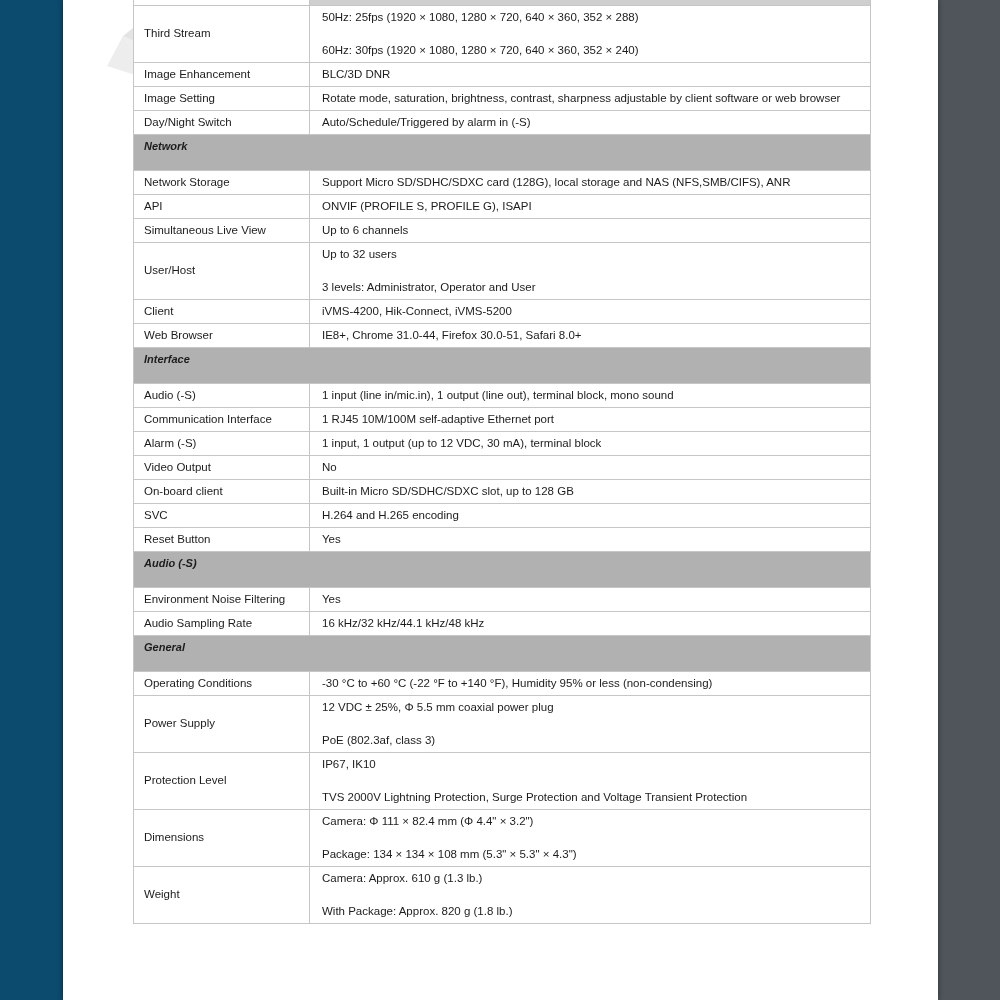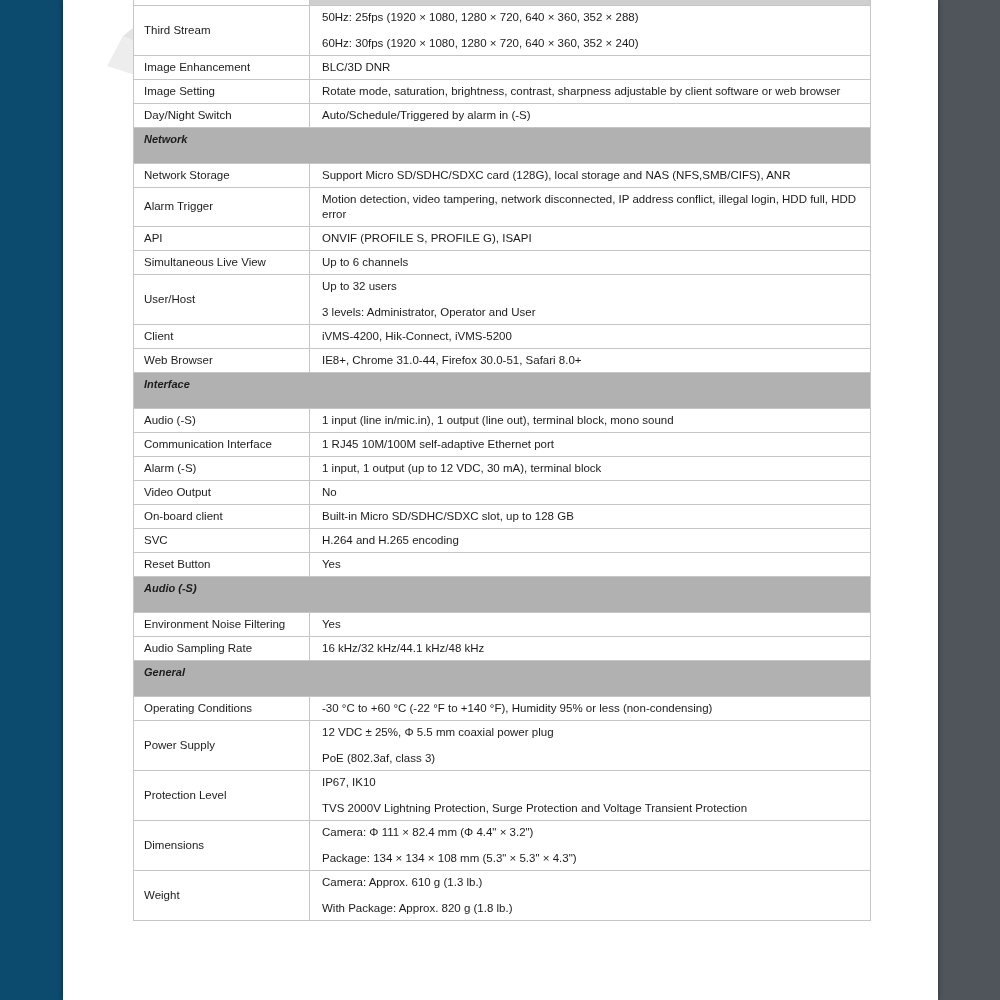--- a/index.html
+++ b/index.html
@@ -51,21 +51,21 @@
     background: #b1b1b1;
     font-weight: bold;
     font-style: italic;
     font-size: 11px;
     padding: 4px 8px 16px 10px;
     height: 21px;
   }
   tr.partial td { height: 5px; padding: 0; border-top: none; }
   tr.partial td.partial-label { background: #ffffff; }
   tr.partial td.partial-value { background: #cfcfcf; }
-  td.value .line + .line { margin-top: 11px; }
+  td.value .line + .line { margin-top: 18px; }
   td.value.justify .line { text-align: justify; }
 </style>
 </head>
 <body>
 
 <div class="viewport">
   <div class="paper">
 
     <svg class="watermark" viewBox="0 0 140 345" xmlns="http://www.w3.org/2000/svg" aria-hidden="true">
       <polygon points="104,7 68,36 106,54" fill="#dfdfdf" opacity="0.85"></polygon>
@@ -113,26 +113,20 @@
           <tr>
             <td colspan="2" class="section">Network</td>
           </tr>
           <tr>
             <td class="label">Network Storage</td>
             <td class="value">
               <div class="line">Support Micro SD/SDHC/SDXC card (128G), local storage and NAS (NFS,SMB/CIFS), ANR</div>
             </td>
           </tr>
           <tr>
-            <td class="label">Alarm Trigger</td>
-            <td class="value">
-              <div class="line">Motion detection, video tampering, network disconnected, IP address conflict, illegal login, HDD full, HDD error</div>
-            </td>
-          </tr>
-          <tr>
             <td class="label">API</td>
             <td class="value">
               <div class="line">ONVIF (PROFILE S, PROFILE G), ISAPI</div>
             </td>
           </tr>
           <tr>
             <td class="label">Simultaneous Live View</td>
             <td class="value">
               <div class="line">Up to 6 channels</div>
             </td>

